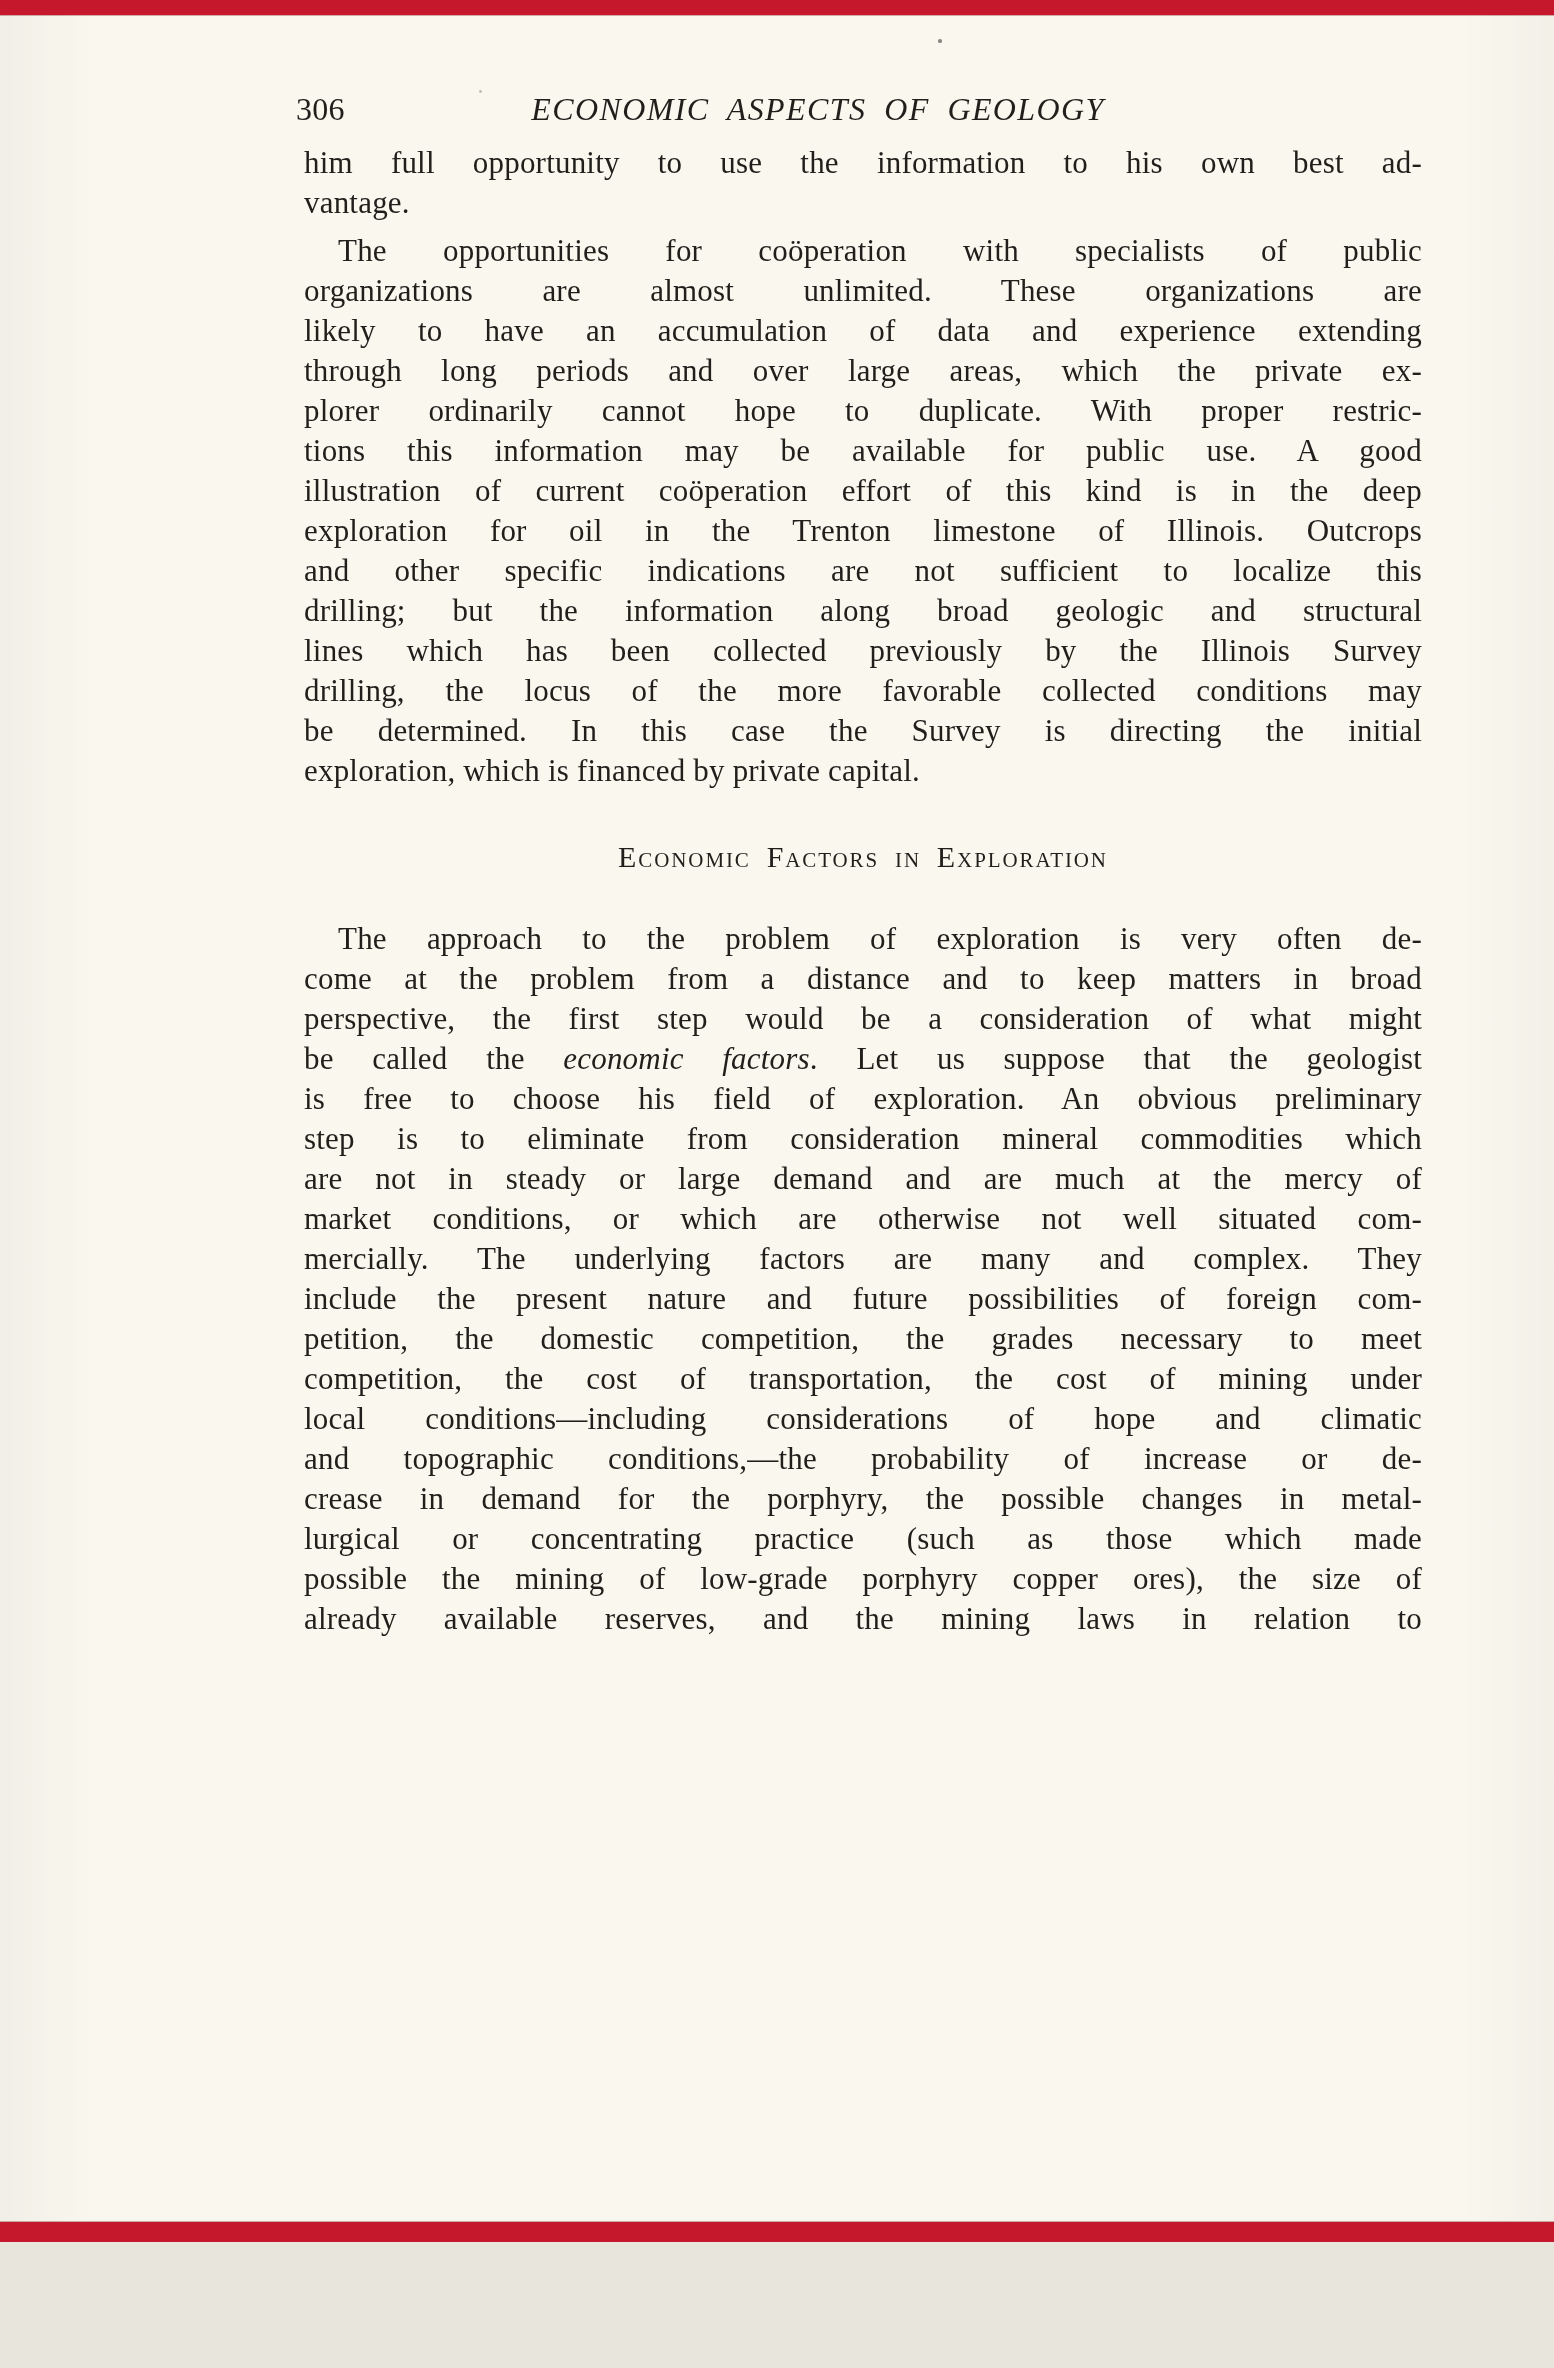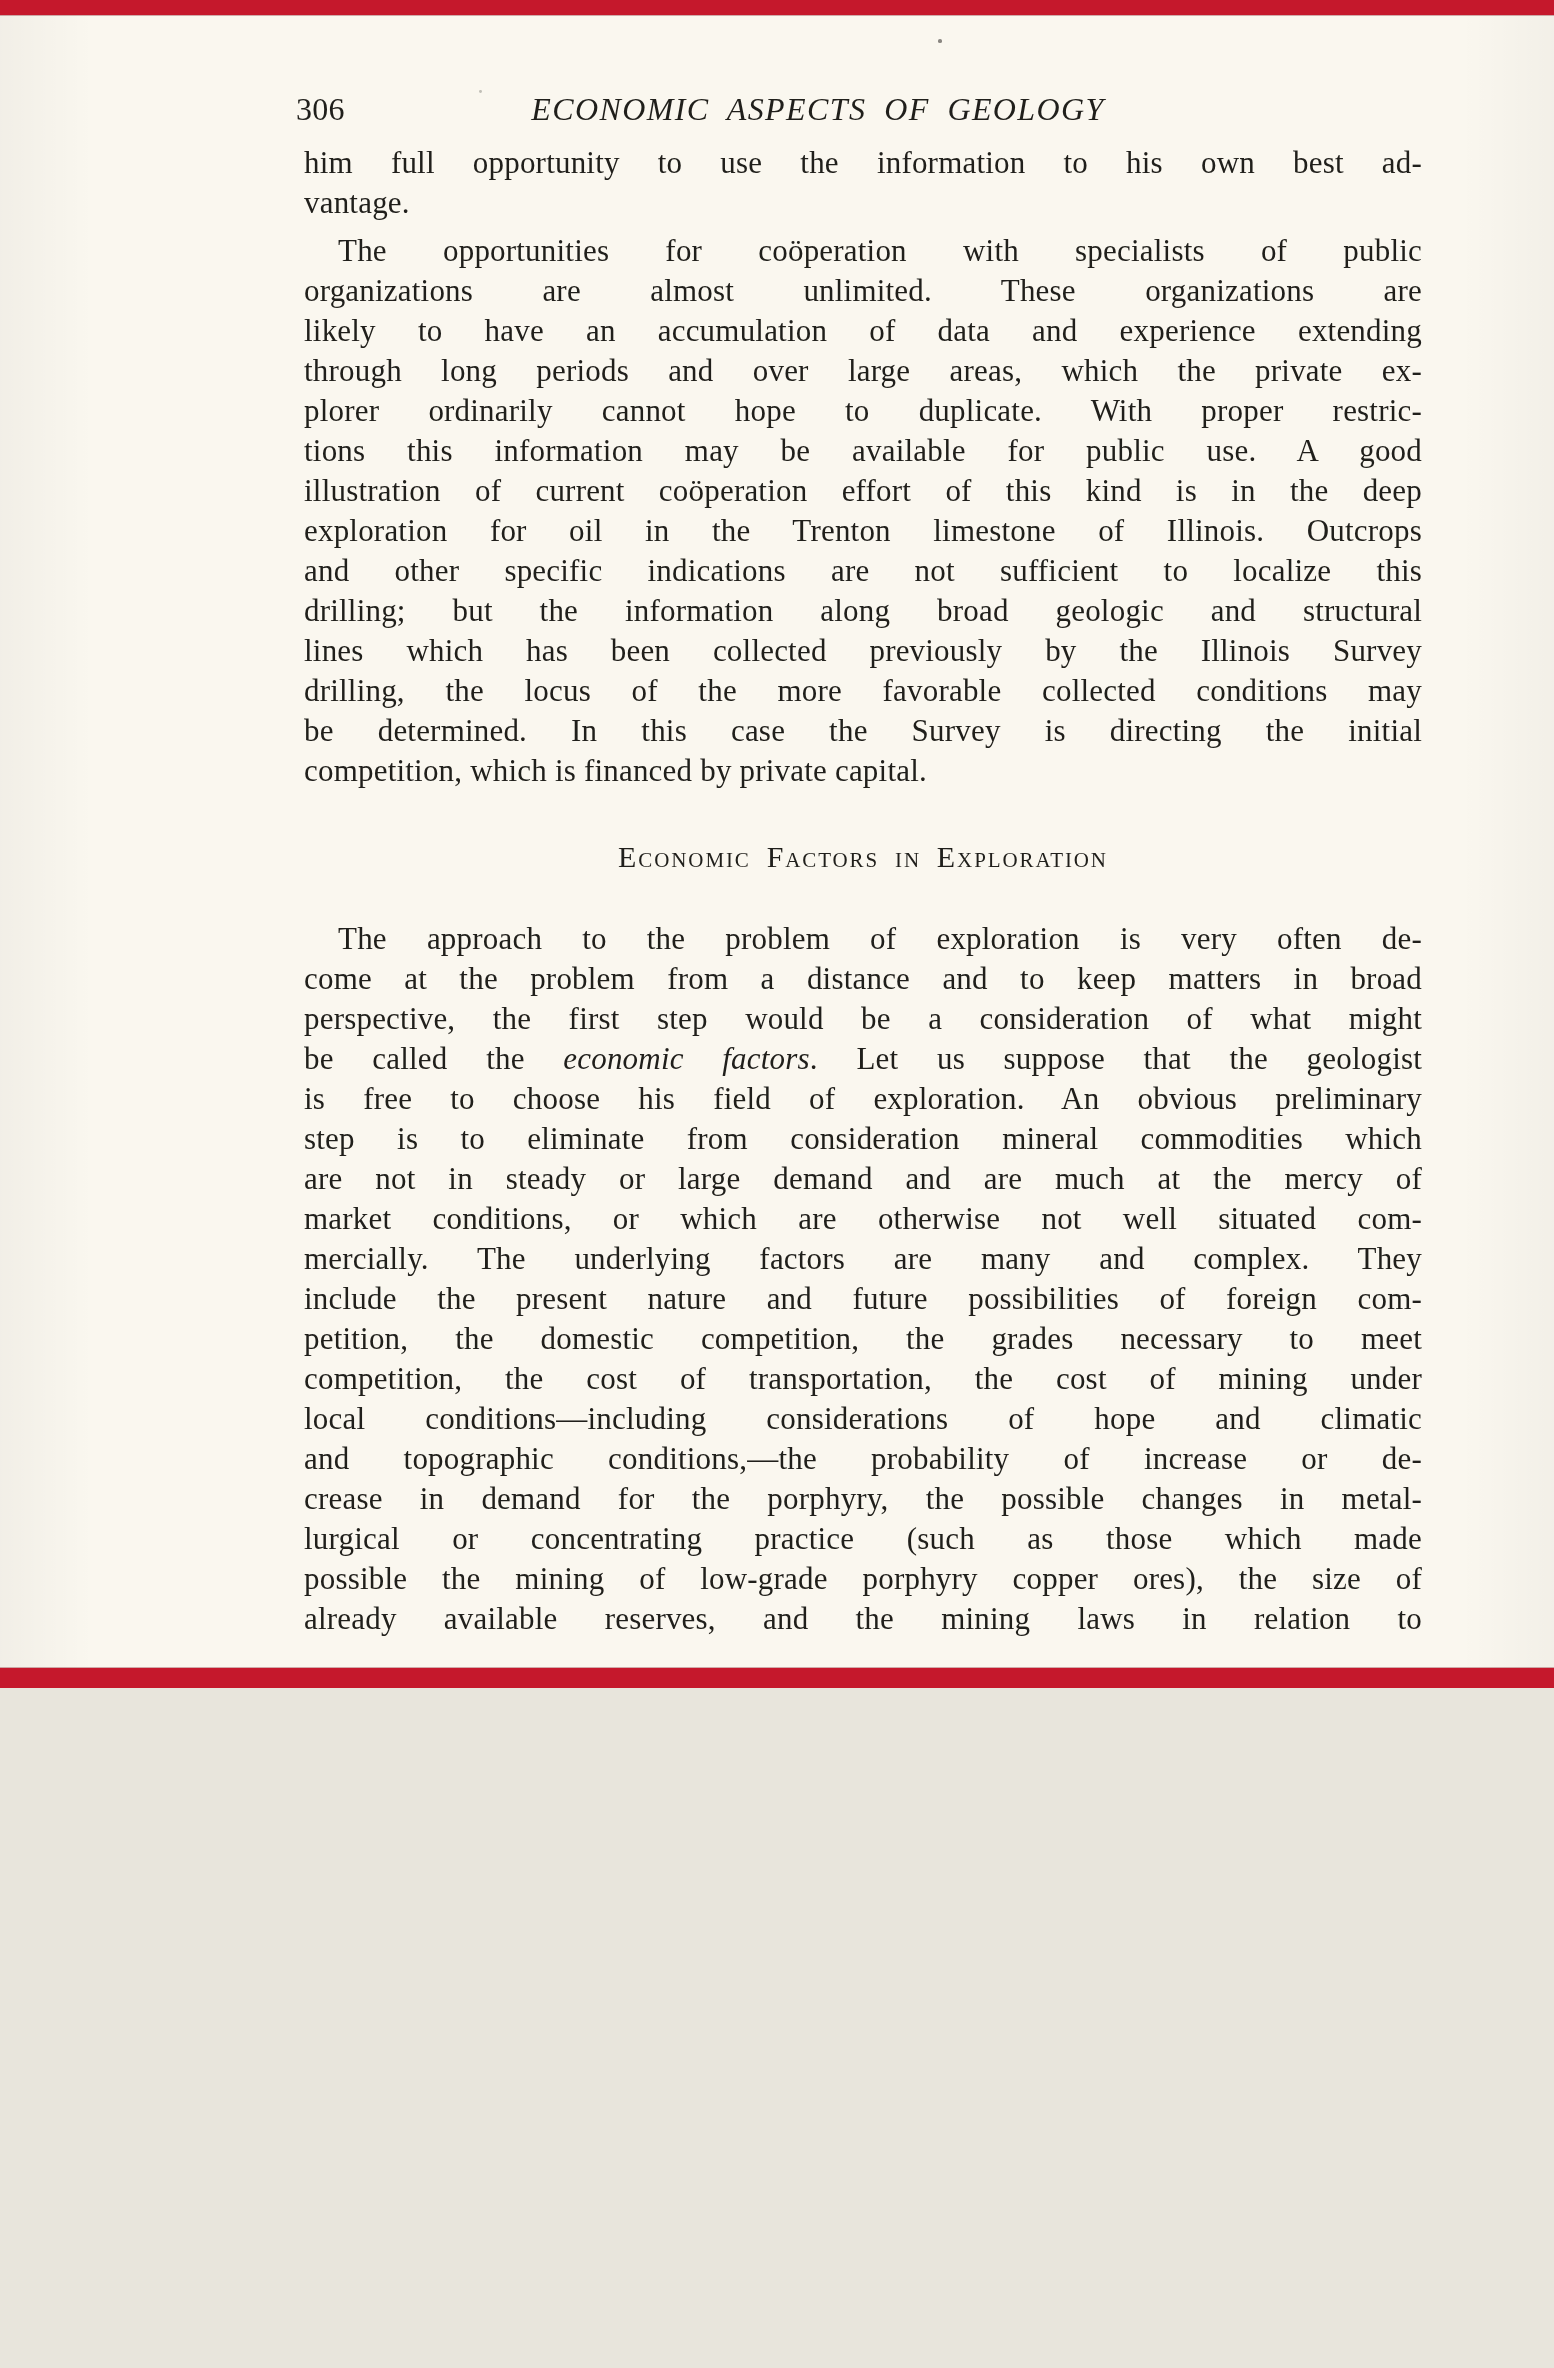--- a/index.html
+++ b/index.html
@@ -5,21 +5,21 @@
   :root {
     --paper: #faf7ef;
     --ink: #201f1b;
     --edge: #c5182c;
   }
   * { margin: 0; padding: 0; box-sizing: border-box; }
   html, body { background: #e8e5dc; }
   #page {
     position: relative;
     width: 1554px;
-    height: 1688px;
+    height: 2242px;
     margin: 0 auto;
     background: var(--paper);
     background-image: linear-gradient(90deg, rgba(0,0,0,0.035) 0%, rgba(0,0,0,0) 6%, rgba(0,0,0,0) 94%, rgba(0,0,0,0.03) 100%);
     font-family: "Liberation Serif", "DejaVu Serif", serif;
     color: var(--ink);
     overflow: hidden;
   }
   .edge-bar {
     position: absolute;
     left: 0;
@@ -115,21 +115,21 @@
         <div class="line">through long periods and over large areas, which the private ex-</div>
         <div class="line">plorer ordinarily cannot hope to duplicate. With proper restric-</div>
         <div class="line">tions this information may be available for public use. A good</div>
         <div class="line">illustration of current coöperation effort of this kind is in the deep</div>
         <div class="line">exploration for oil in the Trenton limestone of Illinois. Outcrops</div>
         <div class="line">and other specific indications are not sufficient to localize this</div>
         <div class="line">drilling; but the information along broad geologic and structural</div>
         <div class="line">lines which has been collected previously by the Illinois Survey</div>
         <div class="line">drilling, the locus of the more favorable collected conditions may</div>
         <div class="line">be determined. In this case the Survey is directing the initial</div>
-        <div class="line">competition, which is financed by private capital.</div>
+        <div class="line">exploration, which is financed by private capital.</div>
       </div>
 
     <div class="section-heading">Economic Factors in Exploration</div>
 
     <div class="para">
       <div class="group-a first-indent">
           <div class="line">The approach to the problem of exploration is very often de-</div>
           <div class="line">come at the problem from a distance and to keep matters in broad</div>
           <div class="line">perspective, the first step would be a consideration of what might</div>
         </div>

